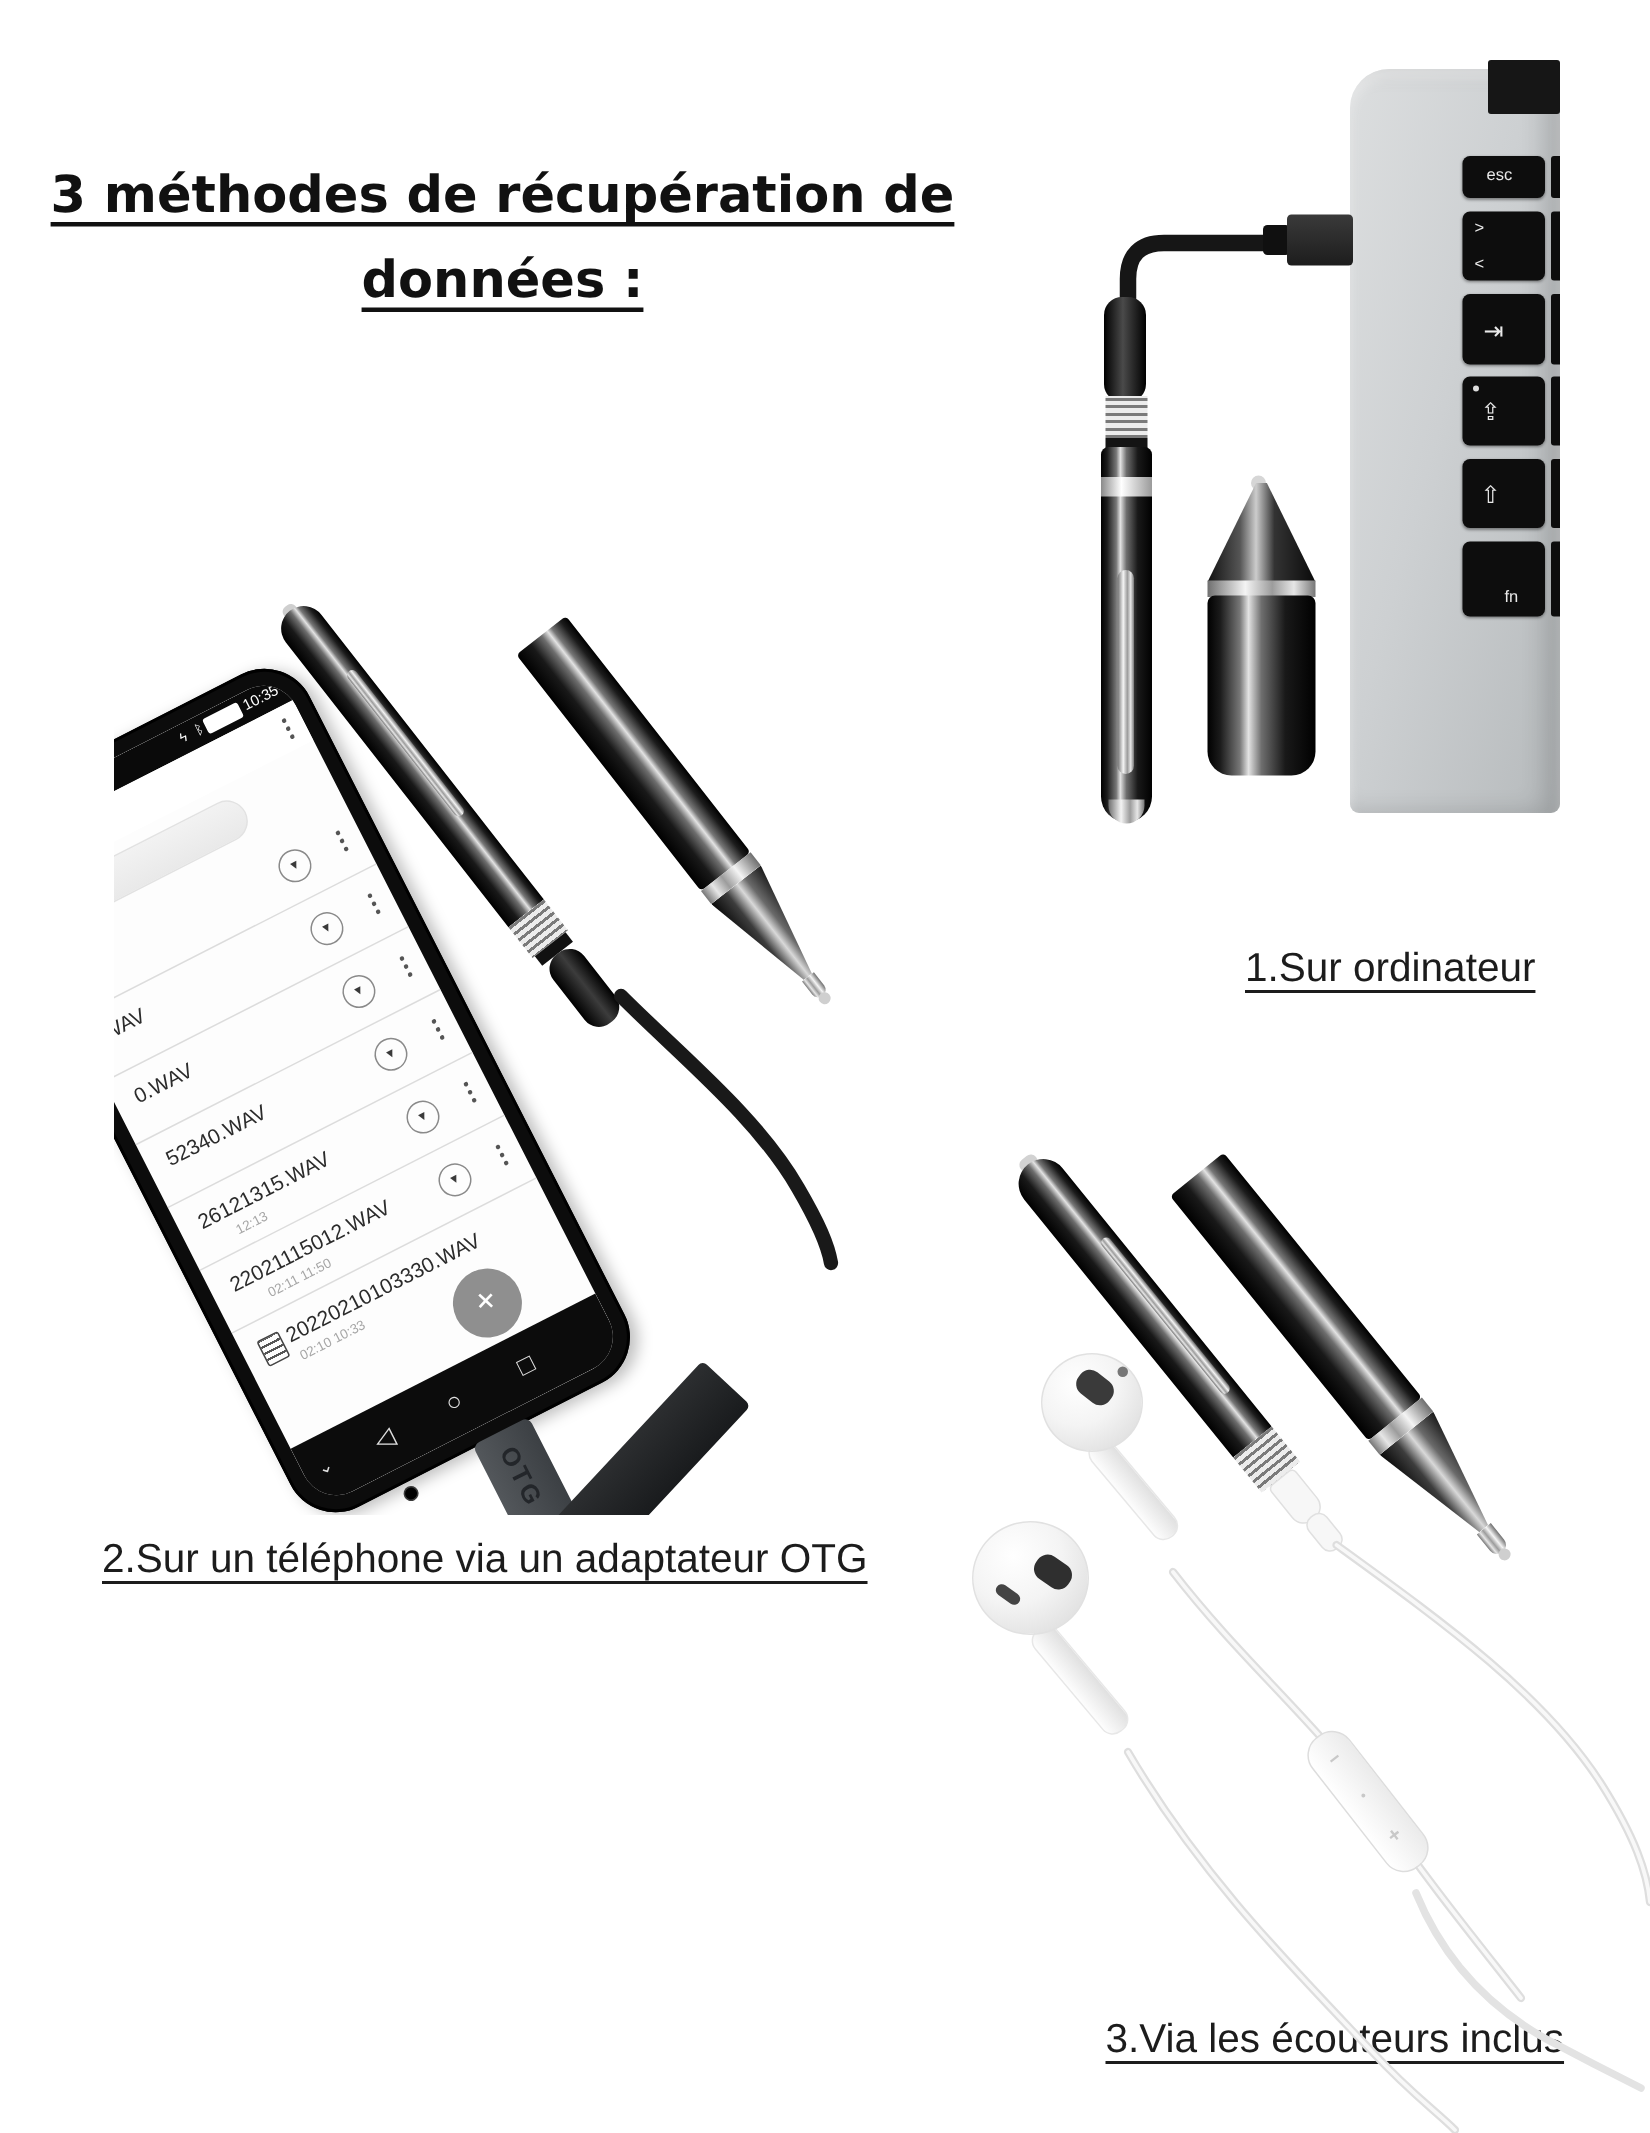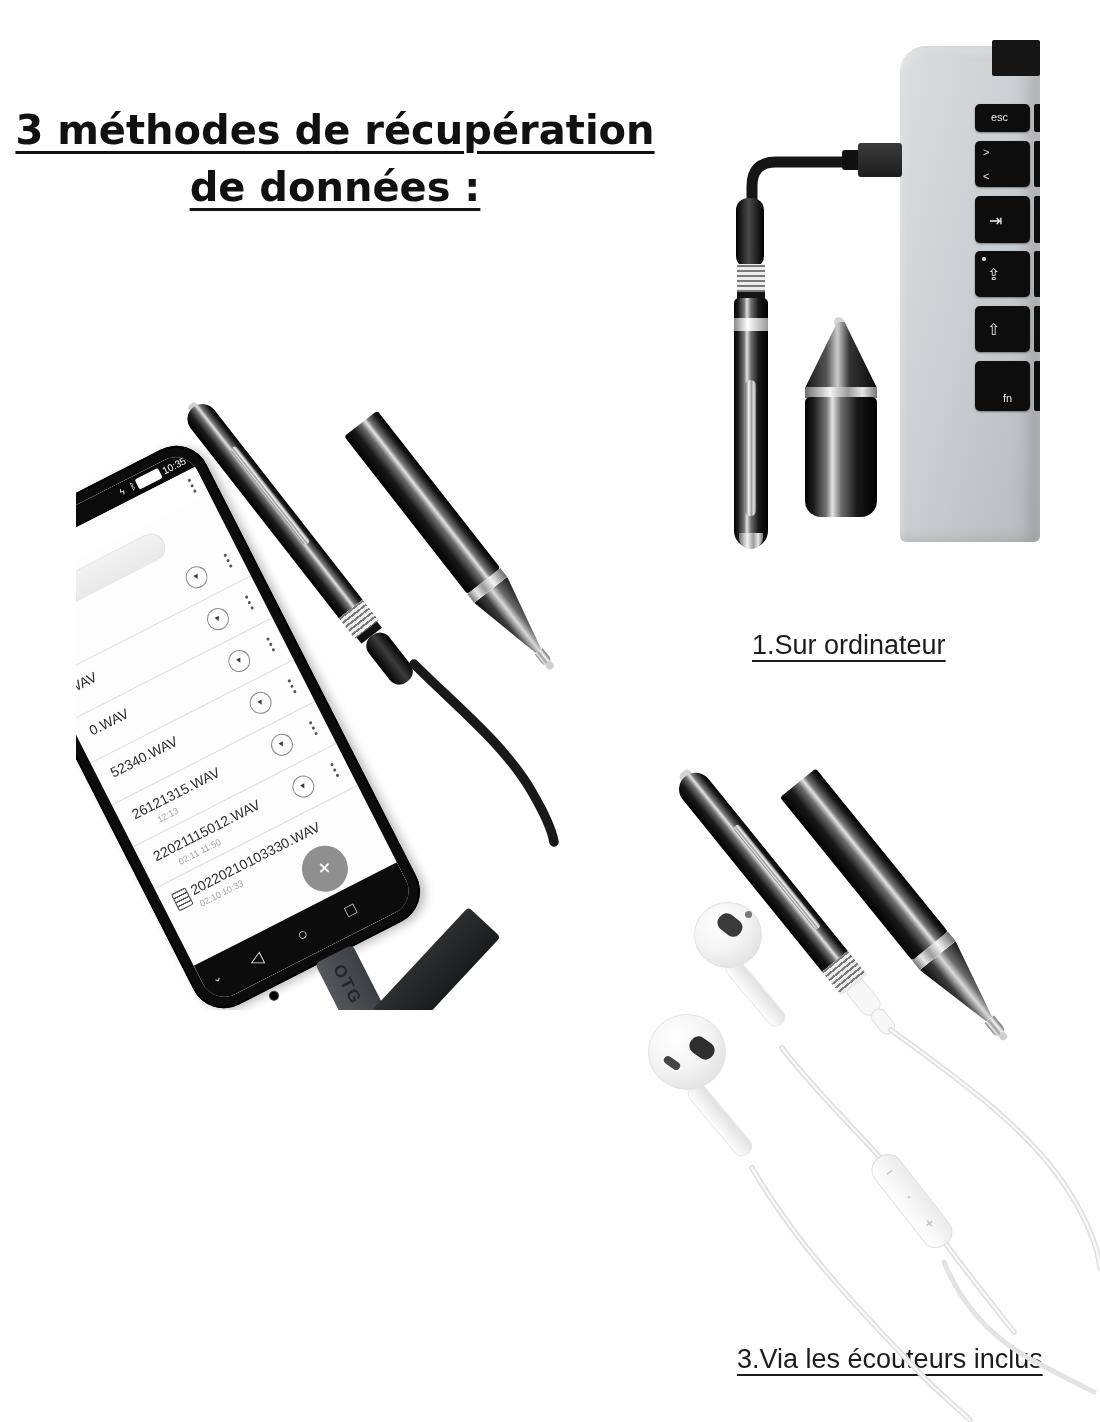--- a/index.html
+++ b/index.html
@@ -1,21 +1,21 @@
 <!DOCTYPE html>
 <html><head>
 <meta charset="utf-8">
 <style>
   html,body{margin:0;padding:0;background:#fff;}
   #stage{position:relative;width:1100px;height:1422px;background:#fff;overflow:hidden;
          font-family:"Liberation Sans",sans-serif;color:#1a1a1a;}
   .abs{position:absolute;}
 
   
-  .title{left:15px;top:102px;width:640px;text-align:center;font-size:40px;line-height:57px;
+  .title{left:15px;top:102px;width:640px;text-align:center;font-size:34px;line-height:57px;
          font-weight:700;color:#111;text-decoration:underline;text-decoration-thickness:3px;
          text-underline-offset:7px;font-family:"DejaVu Sans",sans-serif;}
   .caption{font-size:27px;color:#1c1c1c;text-decoration:underline;text-decoration-thickness:2px;
            text-underline-offset:6px;white-space:nowrap;}
 
   
   .laptop-body{left:900px;top:46px;width:140px;height:496px;border-radius:26px 6px 6px 6px;
     background:linear-gradient(105deg,#dcdedf 0%,#cdd0d2 45%,#b6babc 100%);
     box-shadow:inset -10px 0 16px rgba(0,0,0,.16), inset 0 6px 8px rgba(255,255,255,.5);}
   .hinge{left:992px;top:40px;width:48px;height:36px;background:#161616;border-radius:2px;}
@@ -86,21 +86,22 @@
   .jack-boot{background:#f7f7f7;border:1px solid #e0e0e0;}
 
   svg.overlay{position:absolute;left:0;top:0;pointer-events:none;}
 </style>
 </head>
 <body>
 
 <div id="stage">
 
   <div class="abs title">3 méthodes de récupération de données :</div>
-  <div class="abs caption" style="left:752px;top:630px;">1.Sur ordinateur</div>
+  <div class="abs caption" style="left:830px;top:630px;">1.Sur ordinateur</div>
+  <div class="abs caption" style="left:68px;top:1024px;">2.Sur un téléphone via un adaptateur OTG</div>
   <div class="abs caption" style="left:737px;top:1344px;">3.Via les écouteurs inclus</div>
 
   <div class="abs laptop-body"></div>
   <div class="abs hinge"></div>
 
   <div class="abs key" style="top:104px;height:28px;">
     <span class="kl" style="left:16px;top:7px;">esc</span>
     </div>
   <div class="abs key2" style="top:104px;height:28px;"></div>
 

